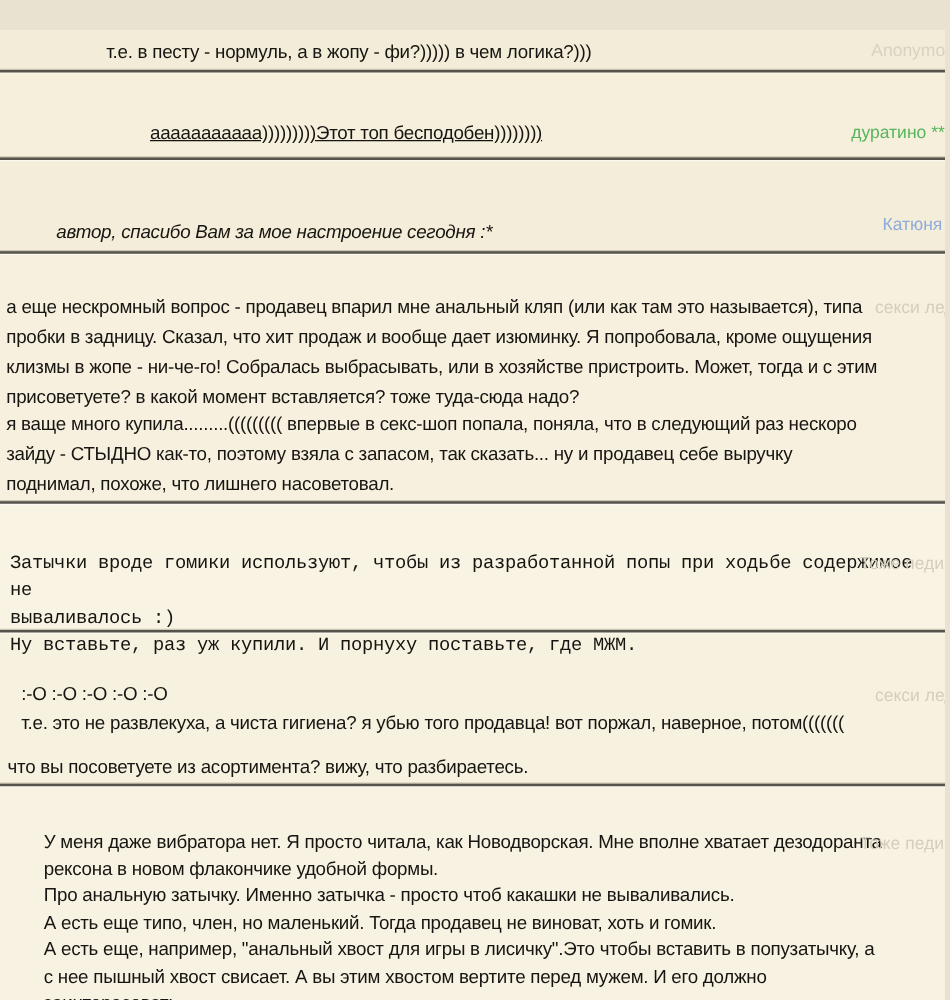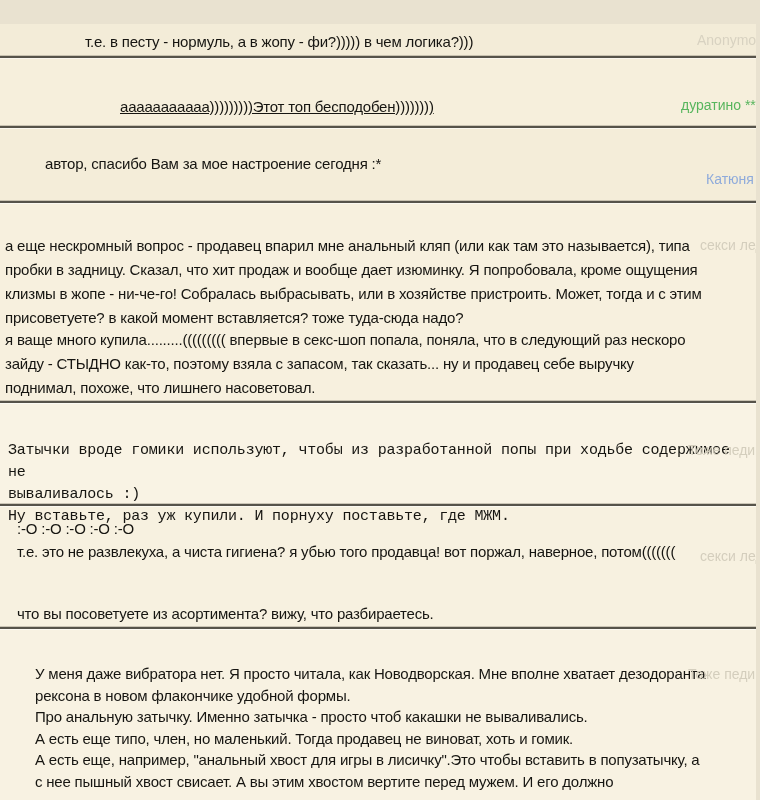--- a/index.html
+++ b/index.html
@@ -60,35 +60,35 @@
 
   
   .c1-text   { top: 6px;   left: 85px;  }
   .c1-author { top: 7px;   left: 697px; }
   .div1      { top: 32px;  }
   
   .c2-text   { top: 71px;  left: 120px; text-decoration: underline; }
   .c2-author { top: 72px;  left: 681px; }
   .div2      { top: 102px; }
   
-  .c3-text   { top: 128px; left: 45px;  }
+  .c3-text   { top: 150px; left: 45px; font-style: italic;  }
   .c3-author { top: 146px; left: 706px; }
   .div3      { top: 177px; }
   
   .c4-p1     { top: 210px; left: 5px;  line-height: 24px; }
   .c4-p2     { top: 304px; left: 5px;  line-height: 24px; }
   .c4-author { top: 212px; left: 700px; }
   .div4      { top: 377px; }
   
   .c5-text   { top: 416px; left: 8px;  line-height: 22px; font-family: Liberation Mono, monospace; }
   .c5-author { top: 417px; left: 688px; }
   .div5      { top: 480px; }
   
-  .c6-p1     { top: 493px; left: 17px; line-height: 23px; }
-  .c6-p2     { top: 578px; left: 17px; }
+  .c6-p1     { top: 520px; left: 17px; line-height: 23px; }
+  .c6-p2     { top: 578px; left: 6px; }
   .c6-author { top: 523px; left: 700px; }
   .div6      { top: 603px; }
   
   .c7-text   { top: 639px; left: 35px; line-height: 21.5px; }
   .c7-author { top: 641px; left: 688px; }
 </style>
 </head>
 <body>
 
 <div class="page">

